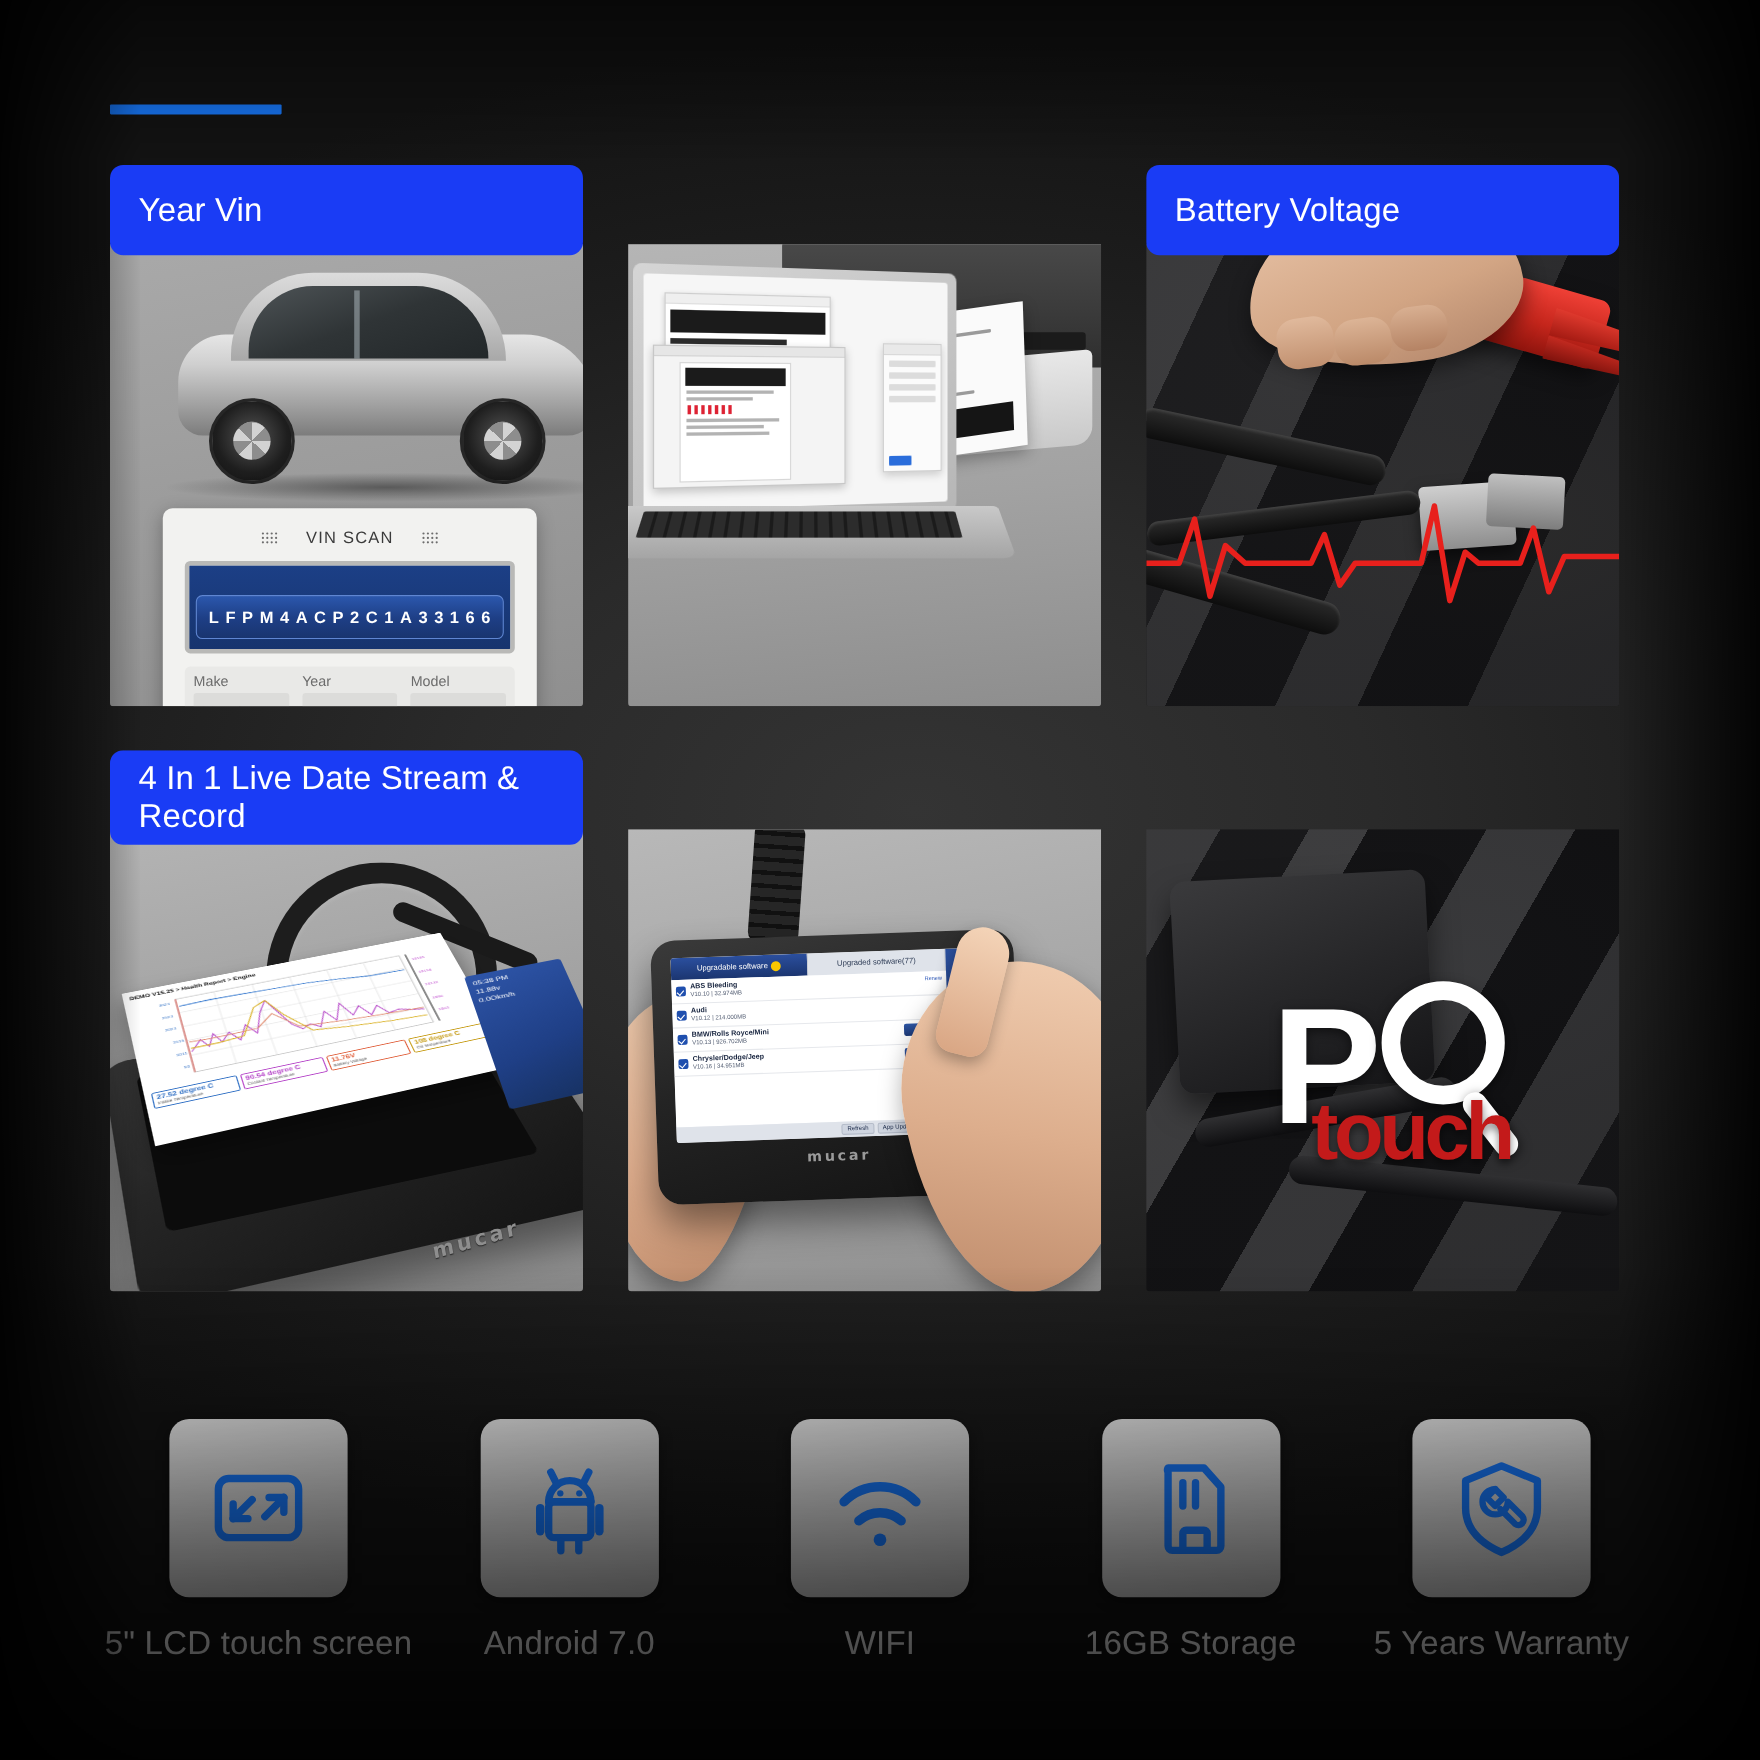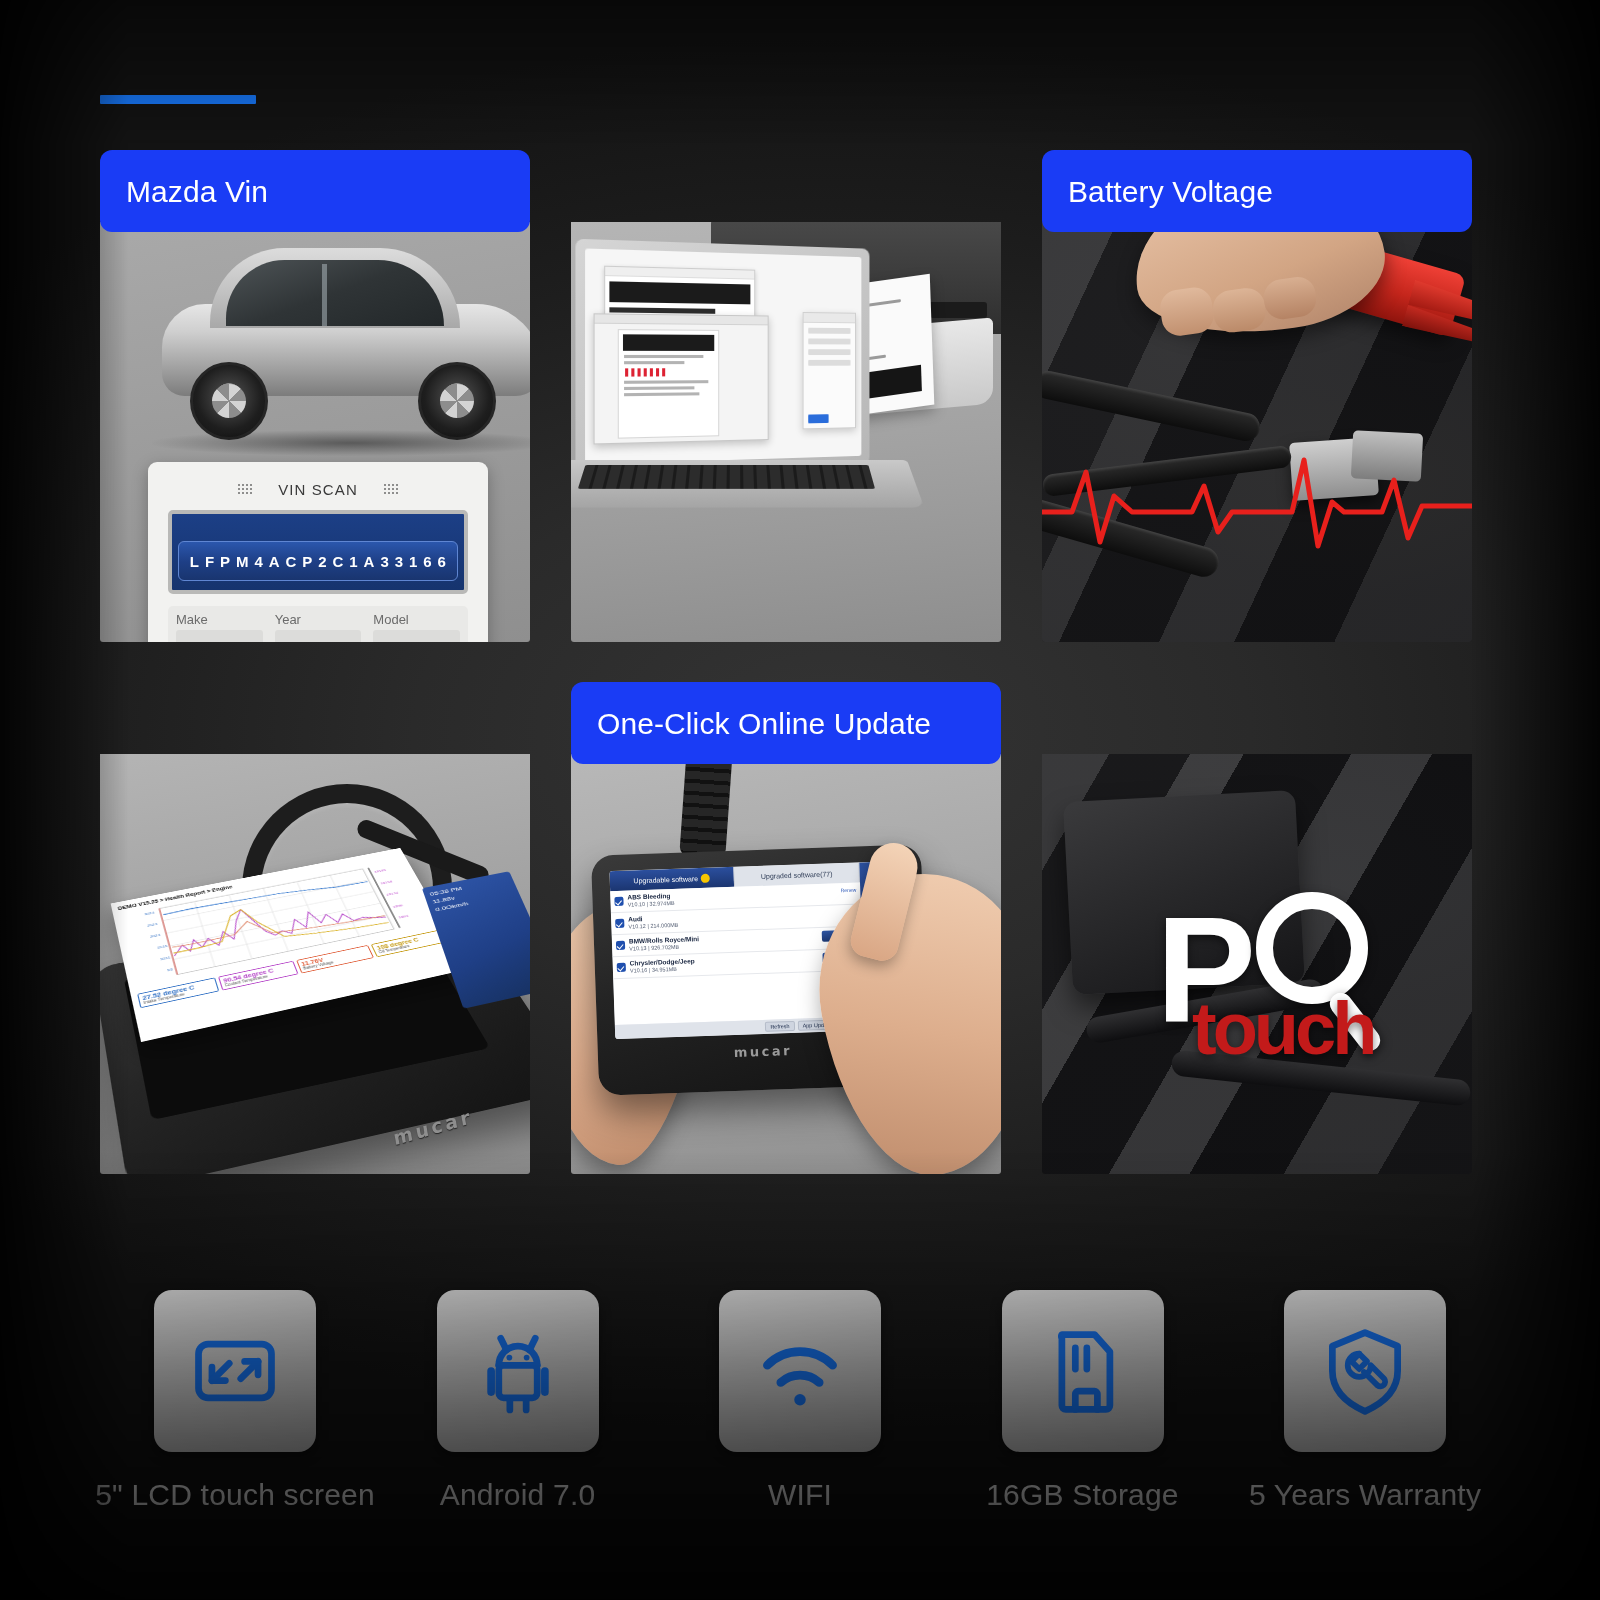--- a/index.html
+++ b/index.html
@@ -550,21 +550,21 @@
 <body>
 
 <div class="page">
 
   <div class="accent-bar" style="background:#1877f7"></div>
 
   <div class="grid">
 
     <div class="card c1">
       <div class="card-header">
-        <div class="title">Mazda Vin</div>
+        <div class="title">Year Vin</div>
       </div>
       <div class="card-body">
         <div class="car">
           <div class="body"></div>
             <div class="cabin"></div>
             <div class="glass"></div>
           <div class="wheel fw"></div>
             <div class="wheel rw"></div>
             <div class="shadow"></div>
         </div>
@@ -730,20 +730,24 @@
             <div class="finger f3"></div>
         </div>
         <svg class="ecg" viewBox="0 0 430 110" preserveAspectRatio="none">
           <path d="M0,66 L30,66 L44,26 L58,96 L72,50 L90,66 L150,66 L162,40 L176,86 L190,66 L250,66
                    L262,14 L276,100 L290,56 L302,66 L340,66 L352,34 L366,92 L380,60 L430,60" fill="none" stroke="#e8201c" stroke-width="5" stroke-linejoin="round" stroke-linecap="round"></path>
         </svg>
       </div>
     </div>
 
     <div class="card c4">
+      <div class="card-header two-line">
+        <div class="title">4 In 1 Live Date Stream &amp;
+Record</div>
+      </div>
       <div class="card-body">
         <div class="dev-cable"></div>
         <div class="scanner">
           <div class="bezel"></div>
         </div>
         <div class="dev-screen">
           <div class="ds-title">DEMO V15.25 &gt; Health Report &gt; Engine</div>
           <div class="ds-chart">
             <svg viewBox="0 0 300 112" preserveAspectRatio="none">
               <rect x="40" y="6" width="216" height="92" fill="#fff" stroke="#bdbdbd" stroke-width="0.8"></rect>
@@ -805,23 +809,20 @@
         <div class="side-panel">
           <div>05:38 PM</div>
           <div>11.88v</div>
           <div>0.0Okm/h</div>
         </div>
         <div class="mucar-logo">mucar</div>
       </div>
     </div>
 
     <div class="card c5">
-      <div class="card-header">
-        <div class="title">One-Click Online Update</div>
-      </div>
       <div class="card-body">
         <div class="u-cable"></div>
         <div class="hand-left"></div>
         <div class="tablet">
           <div class="tab-screen">
             <div class="ts-main">
               <div class="ts-tabs" id="ts-tabs">
                   <div class="ts-tab active">
                     <span>Upgradable software</span>
                     <span class="ts-badge"></span>

